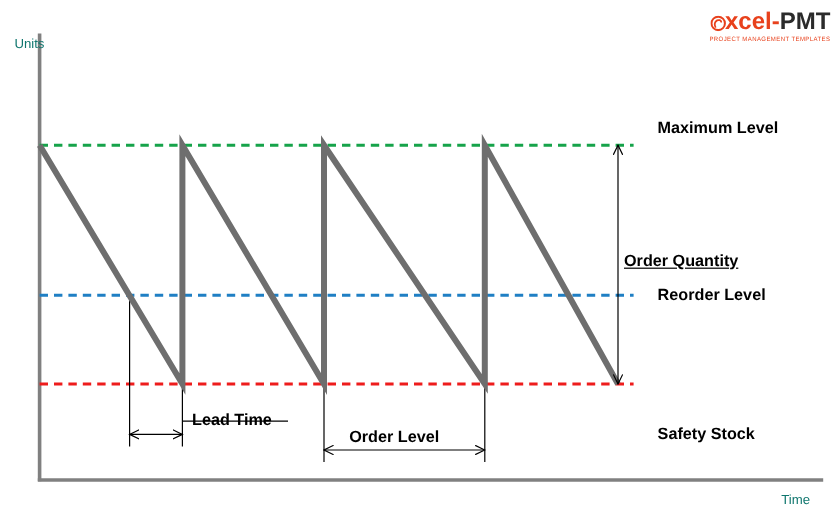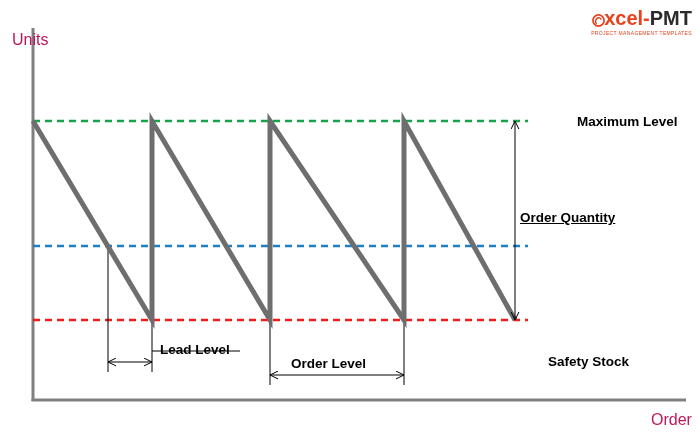--- a/index.html
+++ b/index.html
@@ -19,22 +19,22 @@
     font-weight:bold;
     font-size:13.5px;
     color:#000000;
     white-space:nowrap;
     letter-spacing:0px;
   }
   .axis-lbl{
     position:absolute;
     font-family:"Liberation Sans", sans-serif;
     font-weight:normal;
-    font-size:16px;
-    color:#be185d;
+    font-size:11px;
+    color:#0f766e;
     white-space:nowrap;
   }
 
   
   #logo{
     position:absolute;
     right:8px;top:8px;
     text-align:right;
     line-height:1;
   }
@@ -111,31 +111,32 @@
       <line x1="152" y1="351" x2="240" y2="351" stroke="#000" stroke-width="1"></line>
     </g>
 
     <g>
       <line x1="270" y1="375" x2="404" y2="375" stroke="#000" stroke-width="1" marker-start="url(#arrTail)" marker-end="url(#arrHead)"></line>
     </g>
   </svg>
 
   <div class="axis-lbl" style="left:12px;top:31px;">Units</div>
 
-  <div class="axis-lbl" style="left:651px;top:411px;">Order</div>
+  <div class="axis-lbl" style="left:651px;top:411px;">Time</div>
 
-  <div class="lbl" style="left:548px;top:114px;margin-left:29px;">Maximum Level</div>
+  <div class="lbl" style="left:548px;top:99px;">Maximum Level</div>
 
+  <div class="lbl" style="left:548px;top:238px;">Reorder Level</div>
 
 
   <div class="lbl" style="left:520px;top:210px;text-decoration:underline;">Order Quantity</div>
 
   <div class="lbl" style="left:548px;top:354px;text-align:center;">Safety Stock</div>
 
-  <div class="lbl" style="left:160px;top:342px;">Lead Level</div>
+  <div class="lbl" style="left:160px;top:342px;">Lead Time</div>
 
   <div class="lbl" style="left:291px;top:356px;">Order Level</div>
 
   <div id="logo">
     <div class="l1"><span class="swirl"><svg viewBox="0 0 13 13" width="13" height="13">
             <circle cx="6.5" cy="6.5" r="5.6" fill="none" stroke="#E8411C" stroke-width="1.7"></circle>
             <path d="M4.2 9.4 C3.0 7.6 3.6 5.0 5.6 4.0 C7.0 3.3 8.6 3.9 9.0 5.1" fill="none" stroke="#E8411C" stroke-width="1.5" stroke-linecap="round"></path>
           </svg></span><span class="ex">xcel</span><span class="dash">-</span><span class="pmt">PMT</span></div>
     <div class="l2">PROJECT MANAGEMENT TEMPLATES</div>
   </div>

